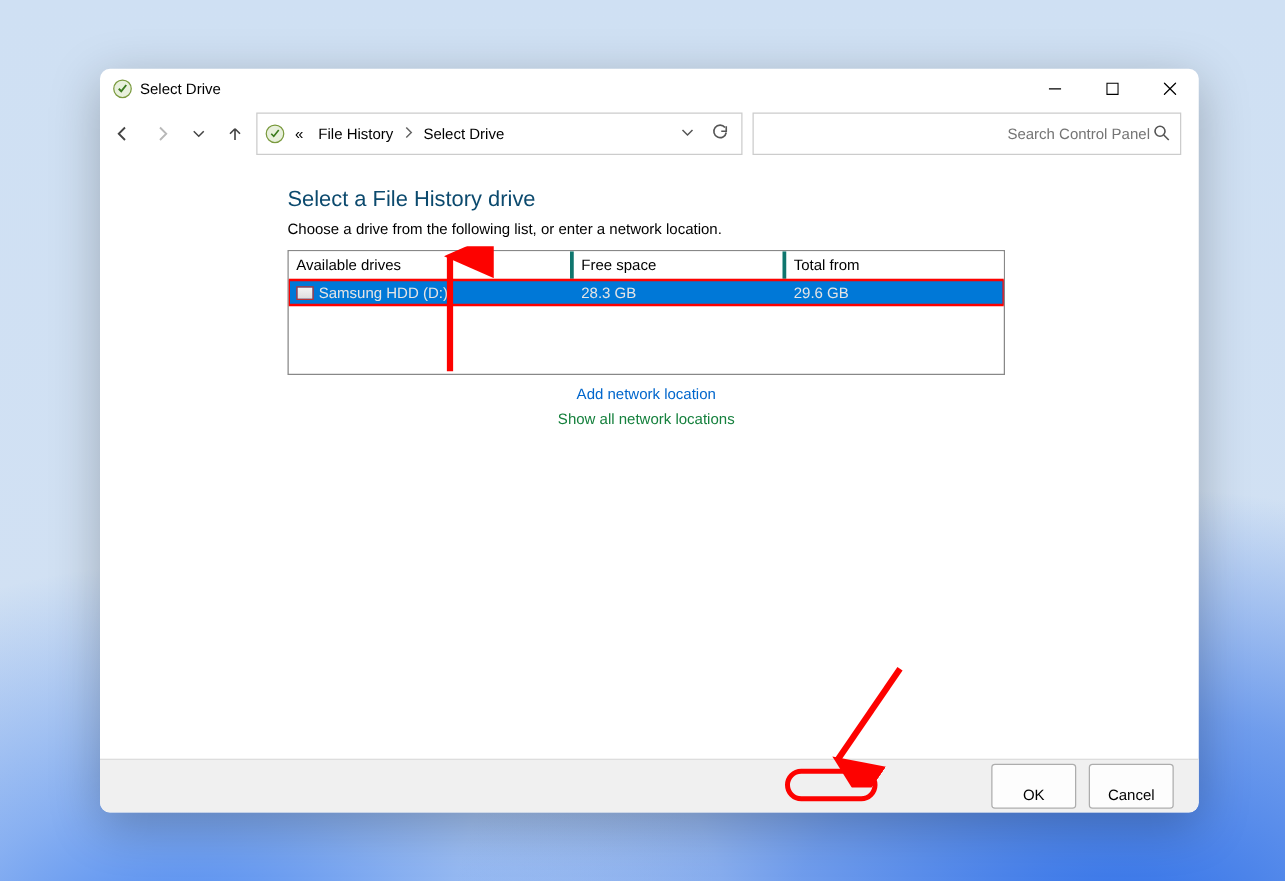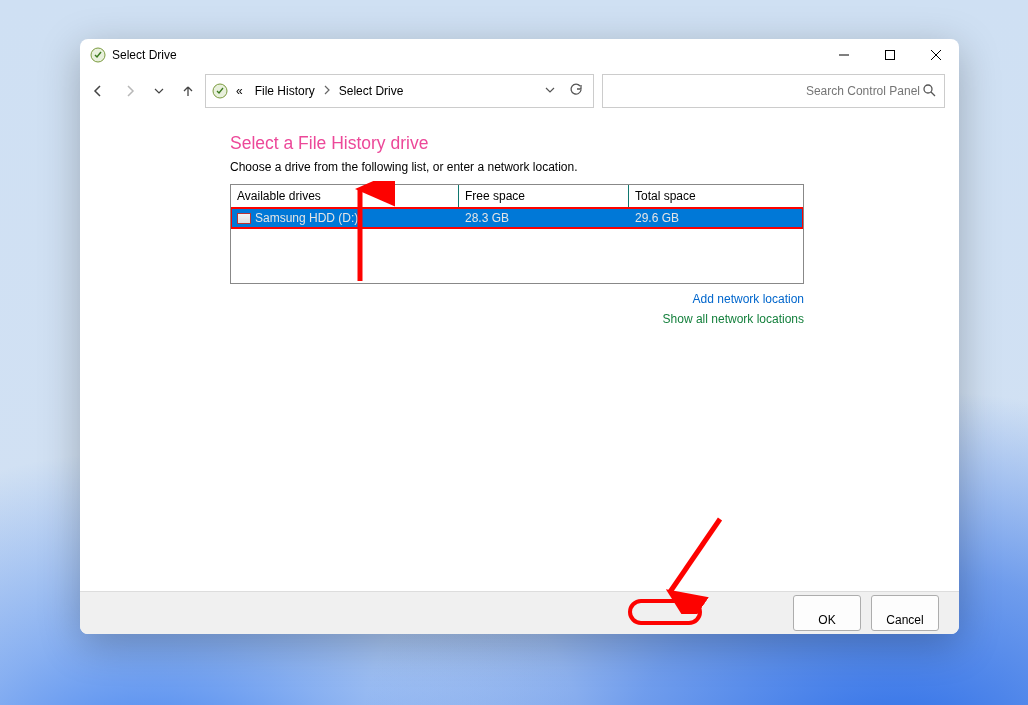--- a/index.html
+++ b/index.html
@@ -16,21 +16,21 @@
     position: absolute;
     inset: 0;
     background:
       radial-gradient(900px 600px at 900px 750px, #2e6fe8 0%, rgba(46,111,232,0.6) 30%, rgba(192,213,240,0) 60%),
       radial-gradient(800px 600px at 150px 780px, #3e7ff0 0%, rgba(62,127,240,0.5) 25%, rgba(192,213,240,0) 55%),
       linear-gradient(#cfe0f3, #d2e1f3);
   }
   .window {
     position: absolute;
     left: 80px;
-    top: 39px;
+    top: 55px;
     width: 879px;
     height: 595px;
     background: #fff;
     border-radius: 8px;
     box-shadow: 0 10px 40px rgba(0,0,0,0.25);
     display: flex;
     flex-direction: column;
     overflow: hidden;
   }
   
@@ -94,38 +94,38 @@
     background: transparent;
     text-align: right;
   }
   .searchbox .mag { color:#555; }
   
   .content {
     flex: 1;
     padding: 22px 80px 0 150px;
     position: relative;
   }
-  .heading { color:#ec4899; font-size: 17.5px; margin: 0 0 6px 0; font-weight: 400; }
+  .heading { color:#0c4a6e; font-size: 17.5px; margin: 0 0 6px 0; font-weight: 400; }
   .subtext { font-size: 12px; margin-bottom: 10px; }
   .drive-table {
     border: 1px solid #888;
     width: 574px;
     height: 100px;
     box-sizing: border-box;
     overflow: hidden;
   }
   .dt-head {
     display: flex;
     height: 22px;
     background: #fff;
     font-size: 12px;
     align-items: center;
     border-bottom: 1px solid #e5e5e5;
   }
-  .dt-head > div { border-right: 1px solid #0f766e; padding: 0 6px; display:flex; align-items:center; height:100%; box-sizing:border-box;}
+  .dt-head > div { border-right: 3px solid #0f766e; padding: 0 6px; display:flex; align-items:center; height:100%; box-sizing:border-box;}
   .c1 { width: 228px; }
   .c2 { width: 170px; }
   .c3 { flex: 1; border-right: none !important; }
   .dt-row {
     display:flex;
     height: 20px;
     align-items: center;
     font-size: 12px;
   }
   .dt-row.selected {
@@ -135,21 +135,21 @@
     outline-offset: -1px;
   }
   .dt-row > div { padding: 0 6px; box-sizing: border-box; white-space: nowrap; overflow:hidden; }
   .drive-icon {
     width:14px; height:11px;
     background: linear-gradient(#f4f4f4,#dedede);
     border:1px solid #b33; display:inline-block;
     margin-right:4px; vertical-align:-2px;
     box-sizing:border-box;
   }
-  .links { width: 574px; text-align: right; margin-top: 8px; }
+  .links { width: 574px; text-align: center; margin-top: 8px; }
   .links a { display:block; color:#0066cc; text-decoration:none; font-size:12px; margin-bottom: 6px; }
   .links a.disabled { color:#15803d; pointer-events:none; }
   
   .footer {
     height: 42px;
     background: #f0f0f0;
     border-top: 1px solid #ddd;
     display:flex;
     align-items:center;
     justify-content:flex-end;
@@ -276,21 +276,21 @@
   </div>
 
   <div class="content">
     <h1 class="heading">Select a File History drive</h1>
     <div class="subtext">Choose a drive from the following list, or enter a network location.</div>
 
     <div class="drive-table">
       <div class="dt-head">
         <div class="c1">Available drives</div>
         <div class="c2">Free space</div>
-        <div class="c3">Total space</div>
+        <div class="c3">Total from</div>
       </div>
       <div class="dt-row selected">
         <div class="c1">
           <span class="drive-icon"></span><span>Samsung HDD (D:)</span>
         </div>
         <div class="c2">28.3 GB</div>
         <div class="c3">29.6 GB</div>
       </div>
     </div>
 

